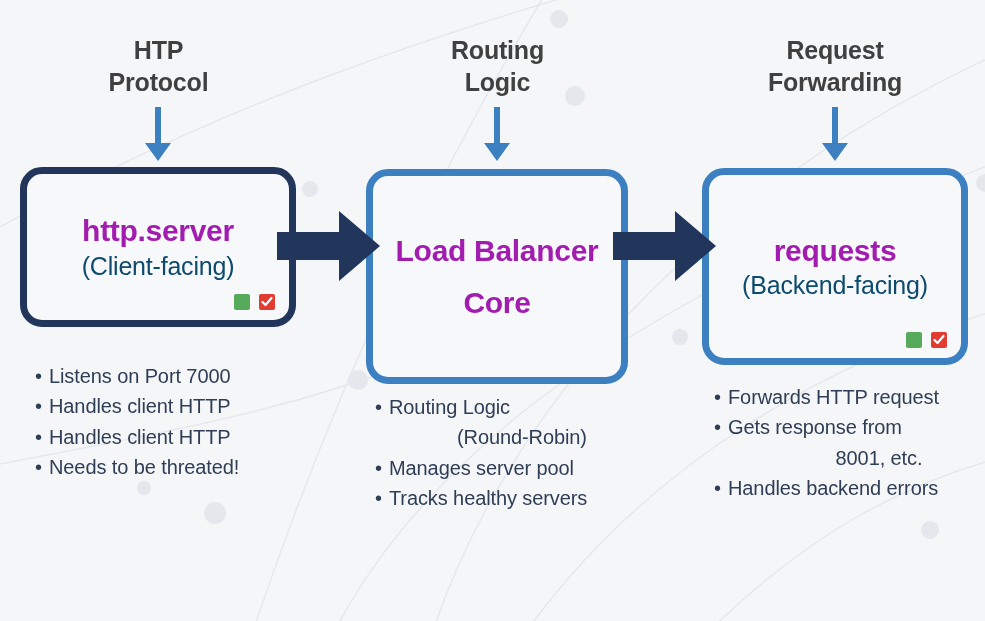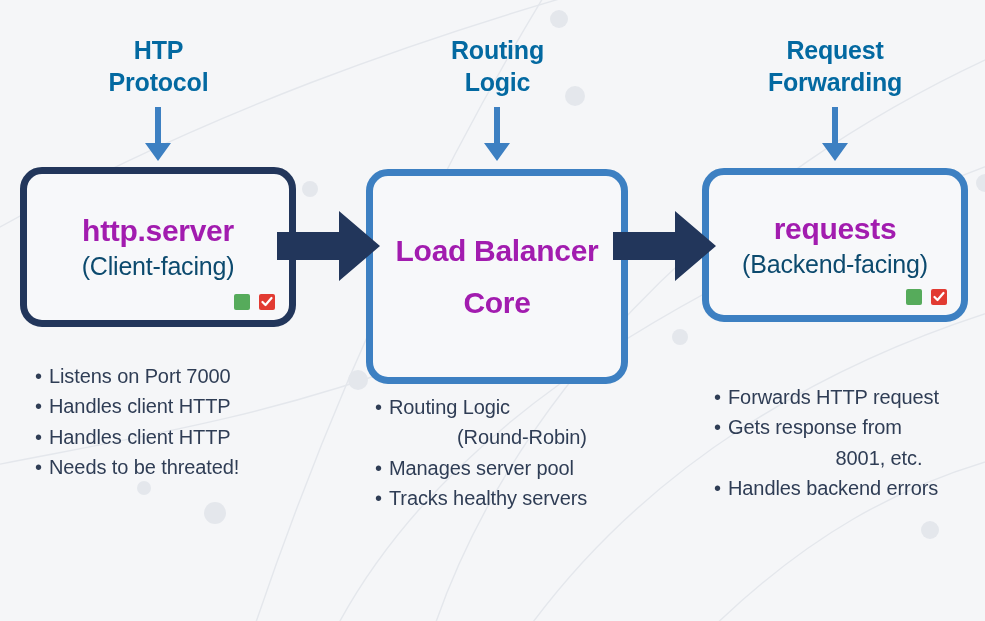--- a/index.html
+++ b/index.html
@@ -10,21 +10,21 @@
     overflow:hidden;
   }
   #stage{position:relative;width:985px;height:621px;overflow:hidden;background:#f5f6f8;}
   #bg-decor{position:absolute;inset:0;width:985px;height:621px;pointer-events:none;}
 
   
   .caption{
     position:absolute;
     text-align:center;
     font-weight:bold;
-    color:#0369a1;
+    color:#404040;
     font-size:25px;
     line-height:1.28;
     letter-spacing:-0.2px;
   }
   .caption-1{left:66px;top:34px;width:185px;}
   .caption-2{left:405px;top:34px;width:185px;}
   .caption-3{left:740px;top:34px;width:190px;}
 
   
   .down-arrow{position:absolute;width:34px;height:56px;}
@@ -38,21 +38,21 @@
     display:flex;
     flex-direction:column;
     align-items:center;
     justify-content:center;
     z-index:2;
   }
   .node-box.dark{border:7px solid #22365b;}
   .node-box.blue{border:7px solid #3d80c2;}
   .box-1{left:20px;top:167px;width:276px;height:160px;}
   .box-2{left:366px;top:169px;width:262px;height:215px;gap:17px;}
-  .box-3{left:702px;top:168px;width:266px;height:154px;}
+  .box-3{left:702px;top:168px;width:266px;height:197px;}
 
   .node-title{
     font-size:30px;
     font-weight:bold;
     color:#a21caf;
     line-height:1.18;
     text-align:center;
     letter-spacing:-0.3px;
   }
   .node-sub{

